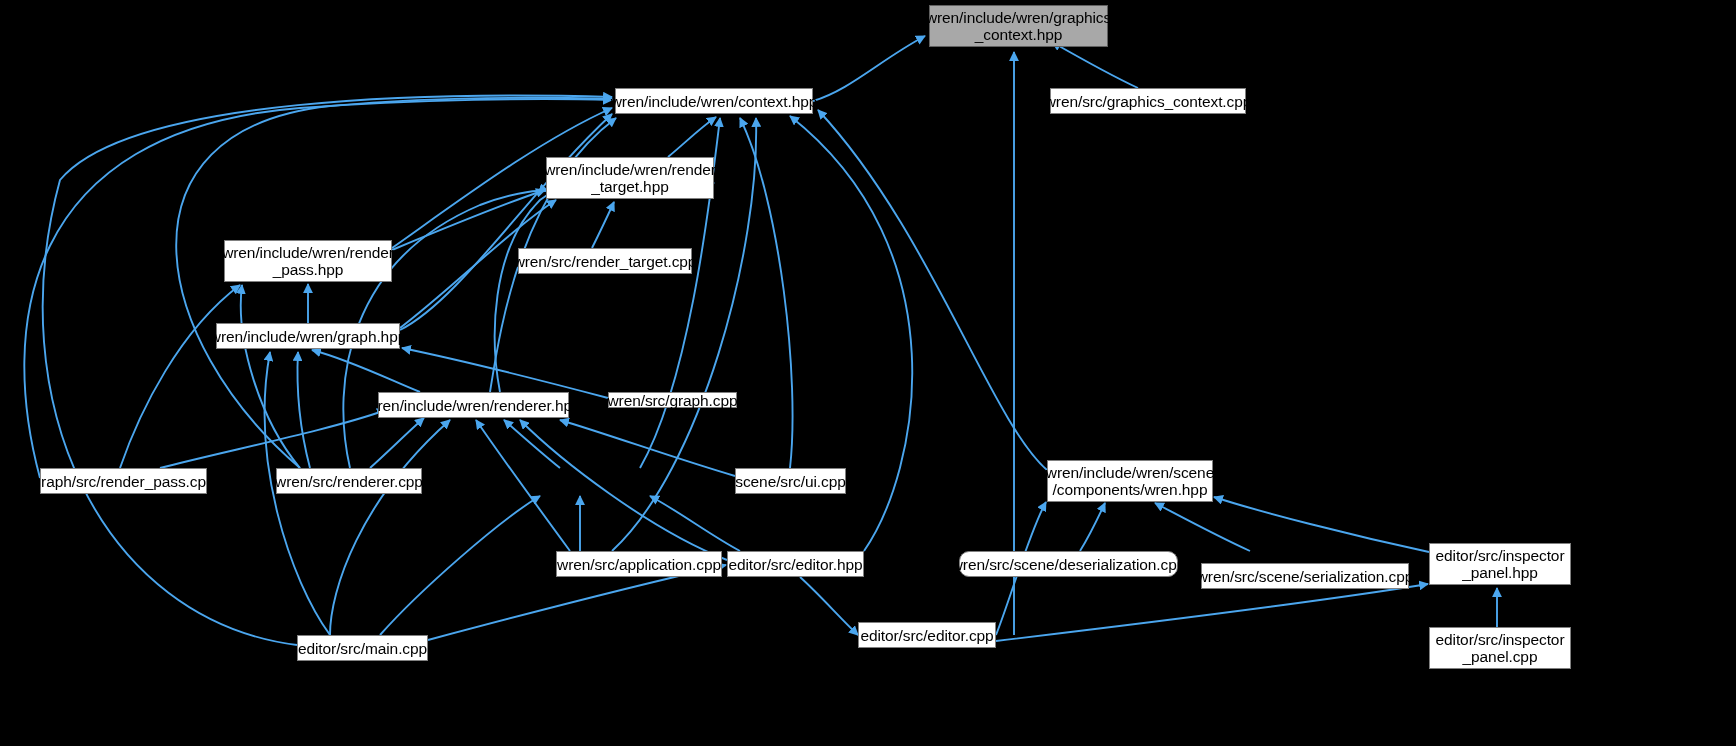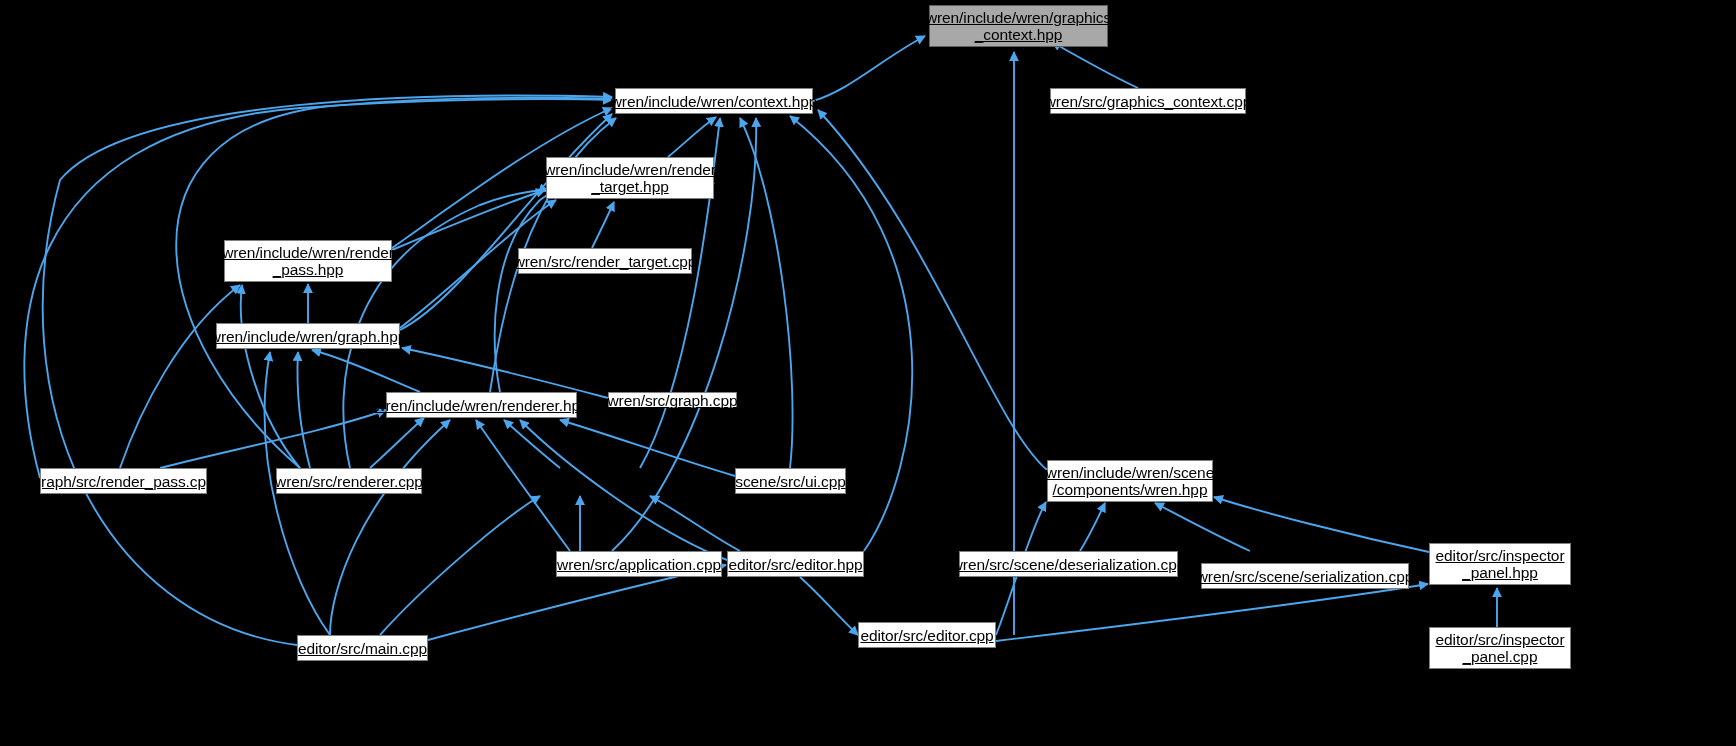--- a/index.html
+++ b/index.html
@@ -37,21 +37,20 @@
     justify-content: center;
     text-align: center;
     background: #ffffff;
     border: 1px solid #808080;
     color: #000000;
     font-size: 15.5px;
     line-height: 17px;
     letter-spacing: -0.1px;
     white-space: pre-line;
     padding: 4px 5px;
-    text-decoration: underline;
   }
   .node.root {
     background: #a8a8a8;
     border: 1px solid #606060;
   }
 </style>
 </head>
 <body>
 
 <div id="graph-root">
@@ -115,30 +114,30 @@
       <div class="node root" style="left: 929px; top: 5px; width: 179px; height: 42px;">wren/include/wren/graphics
 _context.hpp</div>
       <div class="node" style="left: 1050px; top: 88px; width: 196px; height: 26px;">wren/src/graphics_context.cpp</div>
       <div class="node" style="left: 615px; top: 88px; width: 198px; height: 26px;">wren/include/wren/context.hpp</div>
       <div class="node" style="left: 546px; top: 157px; width: 168px; height: 42px;">wren/include/wren/render
 _target.hpp</div>
       <div class="node" style="left: 518px; top: 248px; width: 174px; height: 26px; text-align: right;">wren/src/render_target.cpp</div>
       <div class="node" style="left: 224px; top: 240px; width: 168px; height: 42px;">wren/include/wren/render
 _pass.hpp</div>
       <div class="node" style="left: 216px; top: 323px; width: 184px; height: 26px;">wren/include/wren/graph.hpp</div>
-      <div class="node" style="left: 386px; top: 392px; width: 191px; height: 26px;">wren/include/wren/renderer.hpp</div>
+      <div class="node" style="left: 378px; top: 392px; width: 191px; height: 26px;">wren/include/wren/renderer.hpp</div>
       <div class="node" style="left: 608px; top: 392px; width: 129px; height: 16px;">wren/src/graph.cpp</div>
       <div class="node" style="left: 40px; top: 468px; width: 167px; height: 26px;">graph/src/render_pass.cpp</div>
       <div class="node" style="left: 276px; top: 468px; width: 146px; height: 26px;">wren/src/renderer.cpp</div>
       <div class="node" style="left: 735px; top: 468px; width: 111px; height: 26px;">scene/src/ui.cpp</div>
       <div class="node" style="left: 1047px; top: 460px; width: 166px; height: 42px;">wren/include/wren/scene
 /components/wren.hpp</div>
       <div class="node" style="left: 529px; top: 551px; width: 166px; height: 26px; margin-left: 27px;">wren/src/application.cpp</div>
       <div class="node" style="left: 727px; top: 551px; width: 137px; height: 26px;">editor/src/editor.hpp</div>
-      <div class="node" style="left: 959px; top: 551px; width: 219px; height: 26px;">wren/src/scene/deserialization.cpp</div>
+      <div class="node" style="left: 959px; top: 551px; width: 219px; height: 26px; border-radius: 10px;">wren/src/scene/deserialization.cpp</div>
       <div class="node" style="left: 1201px; top: 551px; width: 208px; height: 26px; margin-top: 12px;">wren/src/scene/serialization.cpp</div>
       <div class="node" style="left: 1429px; top: 543px; width: 142px; height: 42px;">editor/src/inspector
 _panel.hpp</div>
       <div class="node" style="left: 297px; top: 635px; width: 131px; height: 26px;">editor/src/main.cpp</div>
       <div class="node" style="left: 858px; top: 622px; width: 138px; height: 26px;">editor/src/editor.cpp</div>
       <div class="node" style="left: 1429px; top: 627px; width: 142px; height: 42px;">editor/src/inspector
 _panel.cpp</div>
     </div>
 
 </div>

